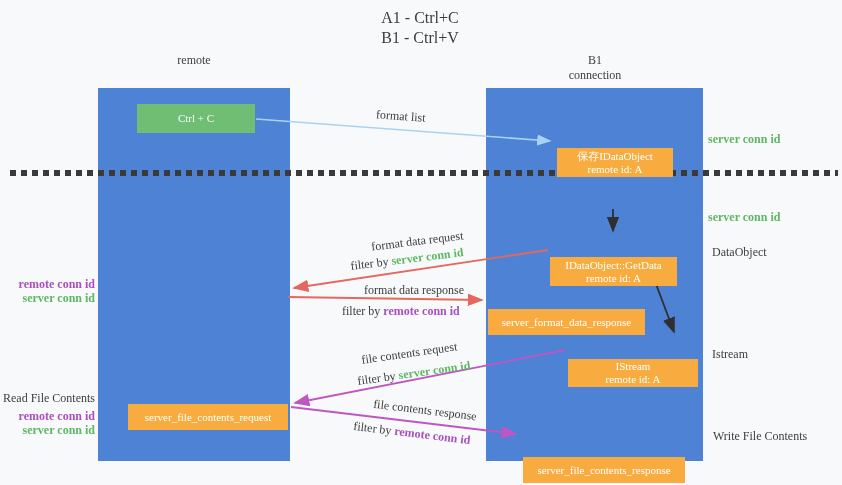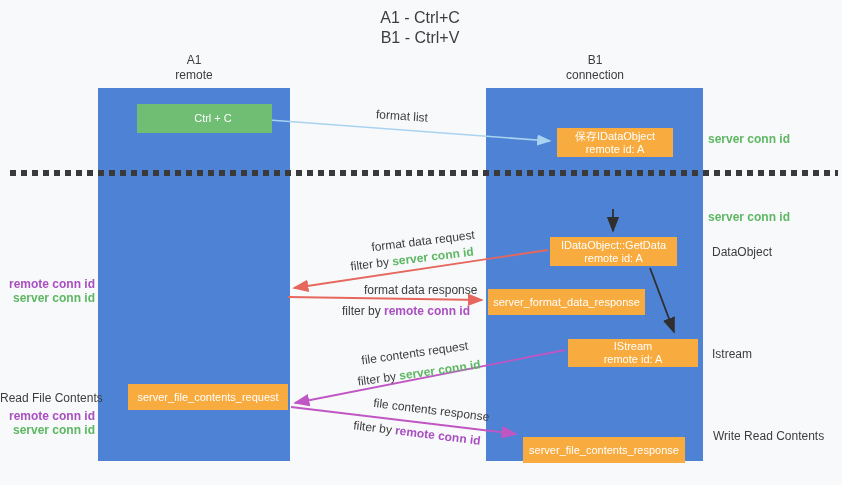--- a/index.html
+++ b/index.html
@@ -5,21 +5,21 @@
   :root{
     --lane-blue:#4d82d4; --box-green:#6fbe73; --box-orange:#f8ab3f;
     --arrow-blue:#a9d3f0; --arrow-red:#e6675e; --arrow-magenta:#bf56c3;
     --arrow-black:#2f2f2f; --text-green:#5db763; --text-purple:#a94fc0;
     --text-dark:#3d3d3d; --bg:#f8f9fa;
   }
   html,body{margin:0;padding:0;background:var(--bg);}
   .canvas{
     position:relative;width:842px;height:485px;overflow:hidden;
     background:var(--bg);
-    font-family:Liberation Sans, sans-serif;
+    font-family:Liberation Serif, serif;
     color:var(--text-dark);
   }
   .title{position:absolute;left:320px;top:8px;width:200px;text-align:center;
     font-size:16px;line-height:20px;color:var(--text-dark);}
   .lane{position:absolute;top:88px;height:373px;background:var(--lane-blue);}
   .lane-left{left:98px;width:192px;}
   .lane-right{left:486px;width:217px;}
   .lane-header{position:absolute;top:53px;width:120px;text-align:center;
     font-size:12px;line-height:15px;color:var(--text-dark);}
   .hdr-left{left:134px;}
@@ -29,22 +29,22 @@
   svg.arrows{position:absolute;left:0;top:0;width:842px;height:485px;pointer-events:none;}
   .l-blue{stroke:var(--arrow-blue);stroke-width:1.6;}
   .l-red{stroke:var(--arrow-red);stroke-width:1.8;}
   .l-mag{stroke:var(--arrow-magenta);stroke-width:1.8;}
   .l-blk{stroke:var(--arrow-black);stroke-width:1.8;}
   .mk-blue{fill:var(--arrow-blue);} .mk-red{fill:var(--arrow-red);}
   .mk-mag{fill:var(--arrow-magenta);} .mk-blk{fill:var(--arrow-black);}
   .node{position:absolute;display:flex;flex-direction:column;justify-content:center;
     align-items:center;color:#fff;font-size:11px;line-height:13px;text-align:center;
     white-space:nowrap;}
-  .node.green{background:var(--box-green);padding-left:17px;}
-  .node.orange{background:var(--box-orange);}
+  .node.green{background:var(--box-green);}
+  .node.orange{background:var(--box-orange);margin-top:20px;}
   .alabel{position:absolute;font-size:12px;line-height:14px;color:var(--text-dark);
     white-space:nowrap;}
   .alabel .green,.side-green{color:var(--text-green);font-weight:bold;}
   .alabel .purple,.side-purple{color:var(--text-purple);font-weight:bold;}
   .side{position:absolute;font-size:12px;line-height:14px;white-space:nowrap;}
   .side-dark{color:var(--text-dark);text-align:center;}
   .left-block{position:absolute;left:0;width:95px;text-align:right;font-size:12px;
     line-height:14px;white-space:nowrap;}
   .r-7n{transform:rotate(-7deg);} .r-8n{transform:rotate(-8deg);}
   .r-7p{transform:rotate(7deg);} .r-4p{transform:rotate(4deg);}
@@ -53,21 +53,20 @@
 <body>
 
 <div class="canvas">
 
   <div class="title">
     <div>A1 - Ctrl+C</div>
     <div>B1 - Ctrl+V</div>
   </div>
 
   <div class="lane-header hdr-left">
-    <div>A1</div>
     <div>remote</div>
   </div>
   <div class="lane-header hdr-right">
     <div>B1</div>
     <div>connection</div>
   </div>
 
   <div class="lane lane-left"></div>
   <div class="lane lane-right"></div>
 
@@ -149,21 +148,21 @@
 
   <div class="alabel r-7p" style="left:373px;top:403px">file contents response</div>
   <div class="alabel r-7p" style="left:353px;top:426px">
     <span>filter by </span><span class="purple">remote conn id</span>
   </div>
 
   <div class="side side-green" style="left:708px;top:132px">server conn id</div>
   <div class="side side-green" style="left:708px;top:210px">server conn id</div>
   <div class="side side-dark" style="left:712px;top:245px">DataObject</div>
   <div class="side side-dark" style="left:712px;top:347px">Istream</div>
-  <div class="side side-dark" style="left:713px;top:429px">Write Read Contents</div>
+  <div class="side side-dark" style="left:713px;top:429px">Write File Contents</div>
 
   <div class="left-block" style="top:277px">
     <div class="side-purple">remote conn id</div>
     <div class="side-green">server conn id</div>
   </div>
   <div class="left-block side-dark" style="top:391px">Read File Contents</div>
   <div class="left-block" style="top:409px">
     <div class="side-purple">remote conn id</div>
     <div class="side-green">server conn id</div>
   </div>

